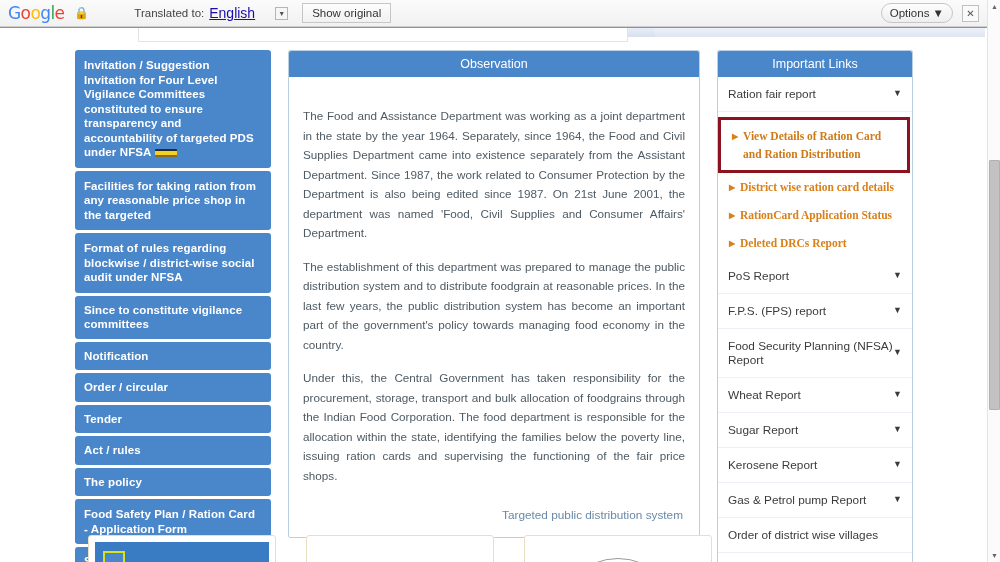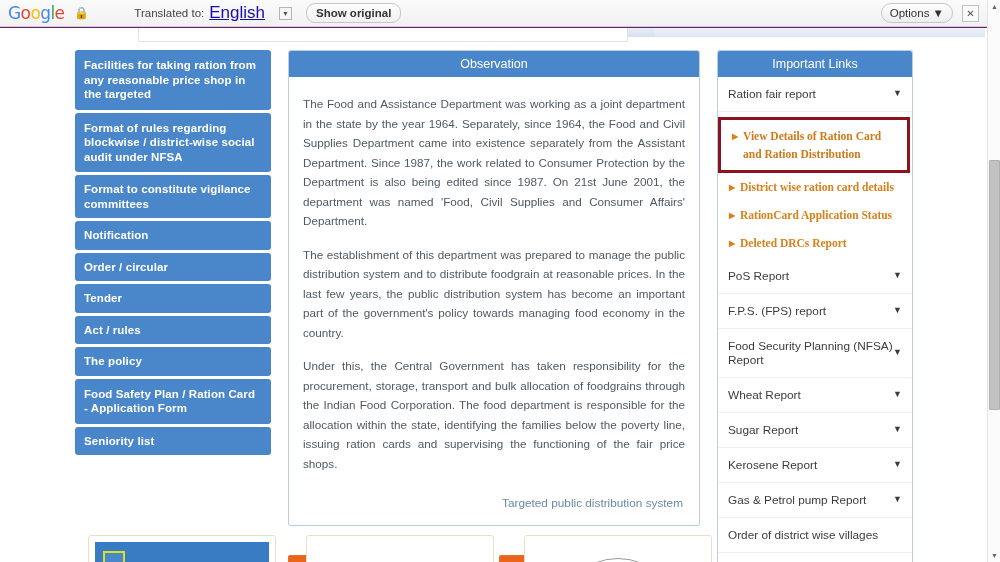--- a/index.html
+++ b/index.html
@@ -2,44 +2,44 @@
 <html><head>
 <meta charset="utf-8">
 <style>
   * { box-sizing: border-box; margin: 0; padding: 0; }
   html, body {
     width: 1000px; height: 562px;
     font-family: "Liberation Sans", sans-serif;
     background: #ffffff;
     overflow: hidden;
   }
-  #page { position: relative; width: 1000px; height: 394px; background: #701a75; }
+  #page { position: relative; width: 1000px; height: 394px; background: #f97316; }
 
   
   #gt-bar {
     position: absolute; left: 0; top: 0; width: 987px; height: 27px;
     background: linear-gradient(to bottom, #fbfbfb 0%, #f1f1f1 100%);
     border-bottom: 1px solid #cfcfcf;
     display: flex; align-items: center; padding: 0 8px;
     font-size: 11.5px; color: #333;
   }
   #gt-logo { font-size: 17px; letter-spacing: -0.6px; font-family: "DejaVu Sans", sans-serif; margin-right: 10px; font-weight: 400;}
   #gt-logo .b { color:#4285F4 } #gt-logo .r { color:#EA4335 }
   #gt-logo .y { color:#FBBC05 } #gt-logo .g { color:#34A853 }
   .gt-lock { color:#9b8748; font-size:12px; margin-right:6px; }
   .gt-txt { color:#444; margin-right:5px; font-size:11.5px;margin-left:39px;}
-  .gt-lang { color:#1a0dab; text-decoration:underline; font-size:17px; margin-right:14px;}
+  .gt-lang { color:#1a0dab; text-decoration:underline; font-size:14px; margin-right:20px;}
   .gt-caret {
     display:inline-block; border:1px solid #b5b5b5; background:#f6f6f6;
     width:13px; height:13px; line-height:11px; text-align:center; font-size:7px; color:#555;
     vertical-align:middle; margin-right:14px;
   }
   .gt-btn {
     border:1px solid #c6c6c6; background:linear-gradient(to bottom,#fdfdfd,#f1f1f1);
-    border-radius:9px; padding:3px 9px; font-size:11.5px; color:#333;font-weight:bold;
+    border-radius:0; padding:3px 9px; font-size:11.5px; color:#333;
   }
   #gt-right { margin-left:auto; display:flex; align-items:center; gap:9px; }
   .gt-options {
     border:1px solid #c6c6c6; background:linear-gradient(to bottom,#fdfdfd,#eeeeee);
     border-radius:10px; padding:3px 8px; font-size:11.5px; color:#333;
   }
   .gt-close {
     border:1px solid #c0c0c0; background:#fafafa; width:17px; height:17px;
     font-size:10px; line-height:15px; text-align:center; color:#555;
   }
@@ -70,21 +70,21 @@
     background:linear-gradient(to bottom, #2b2b2b 0 30%, #f2d024 30% 70%, #8f6a18 70% 100%);
   }
 
   
   #center-col { position:absolute; left:288px; top:4px; width:412px; }
   .panel { border:1px solid #bcd0e4; border-radius:2px; background:#fff; }
   .panel-head {
     background:#4a86ca; color:#fff; text-align:center; font-size:12.5px;
     padding:6px 0; border-radius:2px 2px 0 0;
   }
-  .panel-body { padding:17px 14px 10px 14px; }
+  .panel-body { padding:29px 14px 10px 14px; }
   .panel-body p {
     font-size:11.7px; line-height:19.5px; color:#4e5a63;
     text-align:justify; margin-bottom:14px;
   }
   .panel-link {
     display:block; text-align:right; font-size:11.8px; color:#6a89a8;
     padding:9px 2px 5px 0;
   }
 
   
@@ -177,23 +177,24 @@
 
   <div id="clip-strip">
     <div class="band"></div>
     <div class="band2"></div>
     <div class="box"></div>
   </div>
 
   <div id="content">
 
     <div id="left-col">
+        <div class="nav-btn tall"><span>Invitation / Suggestion Invitation for Four Level Vigilance Committees constituted to ensure transparency and accountability of targeted PDS under NFSA</span><span class="newflag"></span></div>
         <div class="nav-btn tall"><span>Facilities for taking ration from any reasonable price shop in the targeted</span></div>
         <div class="nav-btn tall"><span>Format of rules regarding blockwise / district-wise social audit under NFSA</span></div>
-        <div class="nav-btn"><span>Format to constitute vigilance committees</span></div>
+        <div class="nav-btn"><span>Since to constitute vigilance committees</span></div>
         <div class="nav-btn"><span>Notification</span></div>
         <div class="nav-btn"><span>Order / circular</span></div>
         <div class="nav-btn"><span>Tender</span></div>
         <div class="nav-btn"><span>Act / rules</span></div>
         <div class="nav-btn"><span>The policy</span></div>
         <div class="nav-btn tall"><span>Food Safety Plan / Ration Card - Application Form</span></div>
         <div class="nav-btn"><span>Seniority list</span></div>
       </div>
 
     <div id="center-col">

